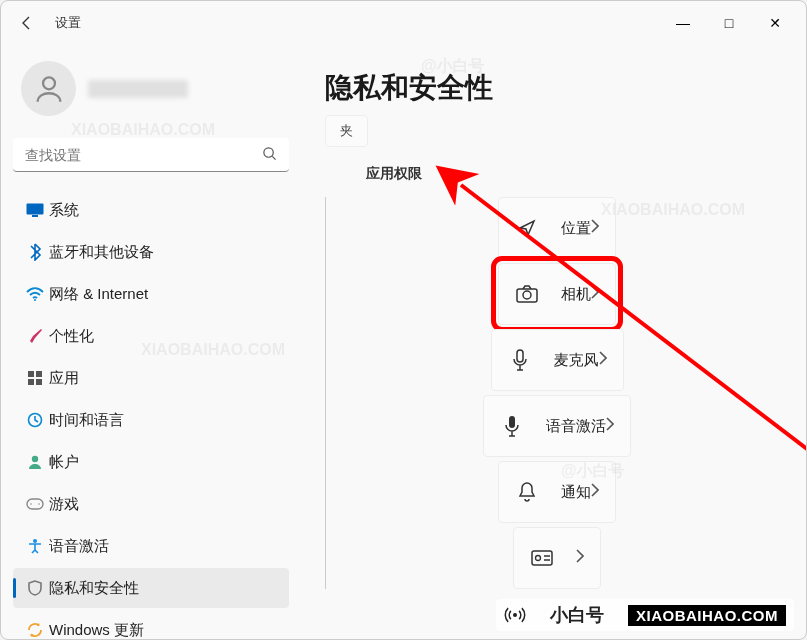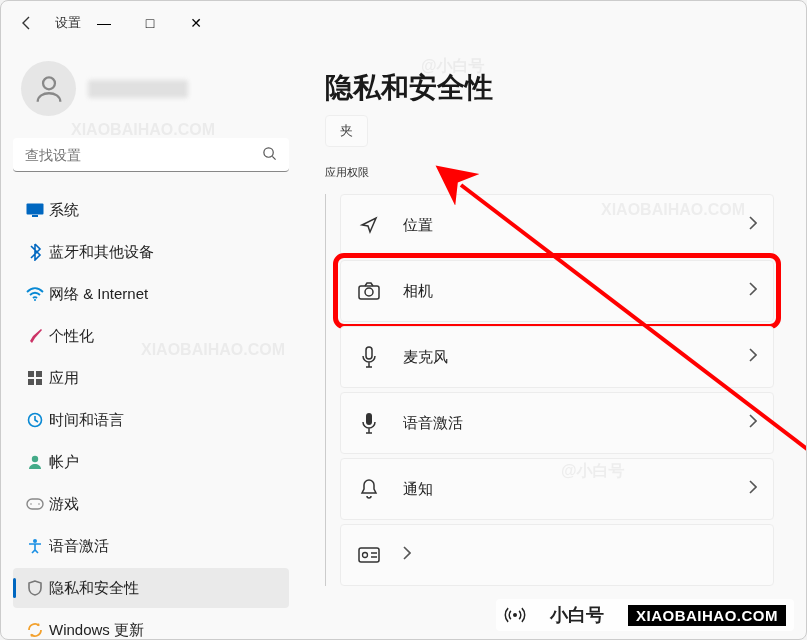--- a/index.html
+++ b/index.html
@@ -1,19 +1,19 @@
 <!DOCTYPE html>
 <html><head>
   <meta charset="utf-8">
   <style>
     * { margin: 0; padding: 0; box-sizing: border-box; font-family: "Segoe UI", "Microsoft YaHei", sans-serif; }
     body { width: 807px; height: 640px; background: #f3f3f3; position: relative; overflow: hidden; }
     .window { width: 100%; height: 100%; background: #f9f9f9; display: flex; flex-direction: column; border: 1px solid #ccc; border-radius: 8px; position: relative; }
 
-    .titlebar { display: flex; align-items: center; height: 44px; padding: 0 8px 0 16px; }
+    .titlebar { display: flex; align-items: center; justify-content: space-between; height: 44px; padding: 0 8px 0 16px; }
     .titlebar-left { display: flex; align-items: center; gap: 18px; }
     .back-btn { width: 20px; height: 20px; display: flex; align-items: center; justify-content: center; cursor: pointer; }
     .titlebar-title { font-size: 13px; color: #333; }
     .win-controls { display: flex; gap: 0; }
     .win-btn { width: 46px; height: 32px; display: flex; align-items: center; justify-content: center; font-size: 14px; cursor: pointer; }
 
     .content { flex: 1; display: flex; overflow: hidden; }
 
     .sidebar { width: 300px; display: flex; flex-direction: column; padding: 10px 12px 0 12px; }
     .user-row { display: flex; align-items: center; gap: 12px; margin-bottom: 16px; padding: 6px 8px; }
@@ -25,23 +25,23 @@
 
     .nav { list-style: none; overflow-y: auto; flex: 1; }
     .nav-item { display: flex; align-items: center; gap: 4px; height: 40px; padding: 0 12px; border-radius: 4px; font-size: 15px; color: #222; cursor: pointer; margin-bottom: 2px; position: relative; }
     .nav-item.active { background: #eaeaea; }
     .nav-item.active::before { content: ""; position: absolute; left: 0; top: 10px; bottom: 10px; width: 3px; background: #0067c0; border-radius: 2px; }
     .nav-icon { width: 20px; height: 20px; display: flex; align-items: center; justify-content: center; font-size: 16px; }
 
     .main { flex: 1; padding: 24px 32px 0 24px; overflow-y: auto; position: relative; }
     .page-title { font-size: 28px; font-weight: 600; margin-bottom: 8px; color: #1a1a1a; }
     .section-card { background: #fbfbfb; border: 1px solid #eee; border-radius: 4px; padding: 6px 14px; margin-bottom: 18px; font-size: 13px; color: #444; display: inline-block; }
-    .section-header { font-size: 11px; font-weight: 400; margin-bottom: 14px; color: #333; }
-
-    .perm-list { display: flex; flex-direction: column; gap: 4px; border-left: 1px solid #ccc; padding-left: 14px; }
+    .section-header { font-size: 14px; font-weight: 700; margin-bottom: 14px; color: #333; margin-left: 41px; }
+
+    .perm-list { display: flex; flex-direction: column; gap: 4px; border-left: 1px solid #ccc; padding-left: 14px; align-items: center; }
     .perm-item { display: flex; align-items: center; height: 62px; padding: 0 16px; background: #fbfbfb; border: 1px solid #ececec; border-radius: 4px; cursor: pointer; }
     .perm-item .p-icon { width: 24px; display: flex; align-items: center; justify-content: center; color: #333; margin-right: 22px; }
     .perm-item .p-label { flex: 1; font-size: 15px; color: #222; }
     .perm-item .p-chevron { color: #555; }
     .perm-item.highlighted { outline: 5px solid #ff0000; outline-offset: 2px; }
 
     .annotation-arrow { position: absolute; pointer-events: none; }
 
     .watermark-bottom { position: absolute; right: 12px; bottom: 8px; display: flex; align-items: center; gap: 24px; color: #222; font-weight: 600; font-size: 18px; background: rgba(255,255,255,0.8); padding: 4px 8px; border-radius: 4px; }
     .watermark-bottom .domain { background: #000; color: #fff; padding: 2px 8px; font-size: 15px; letter-spacing: 0.5px; }

